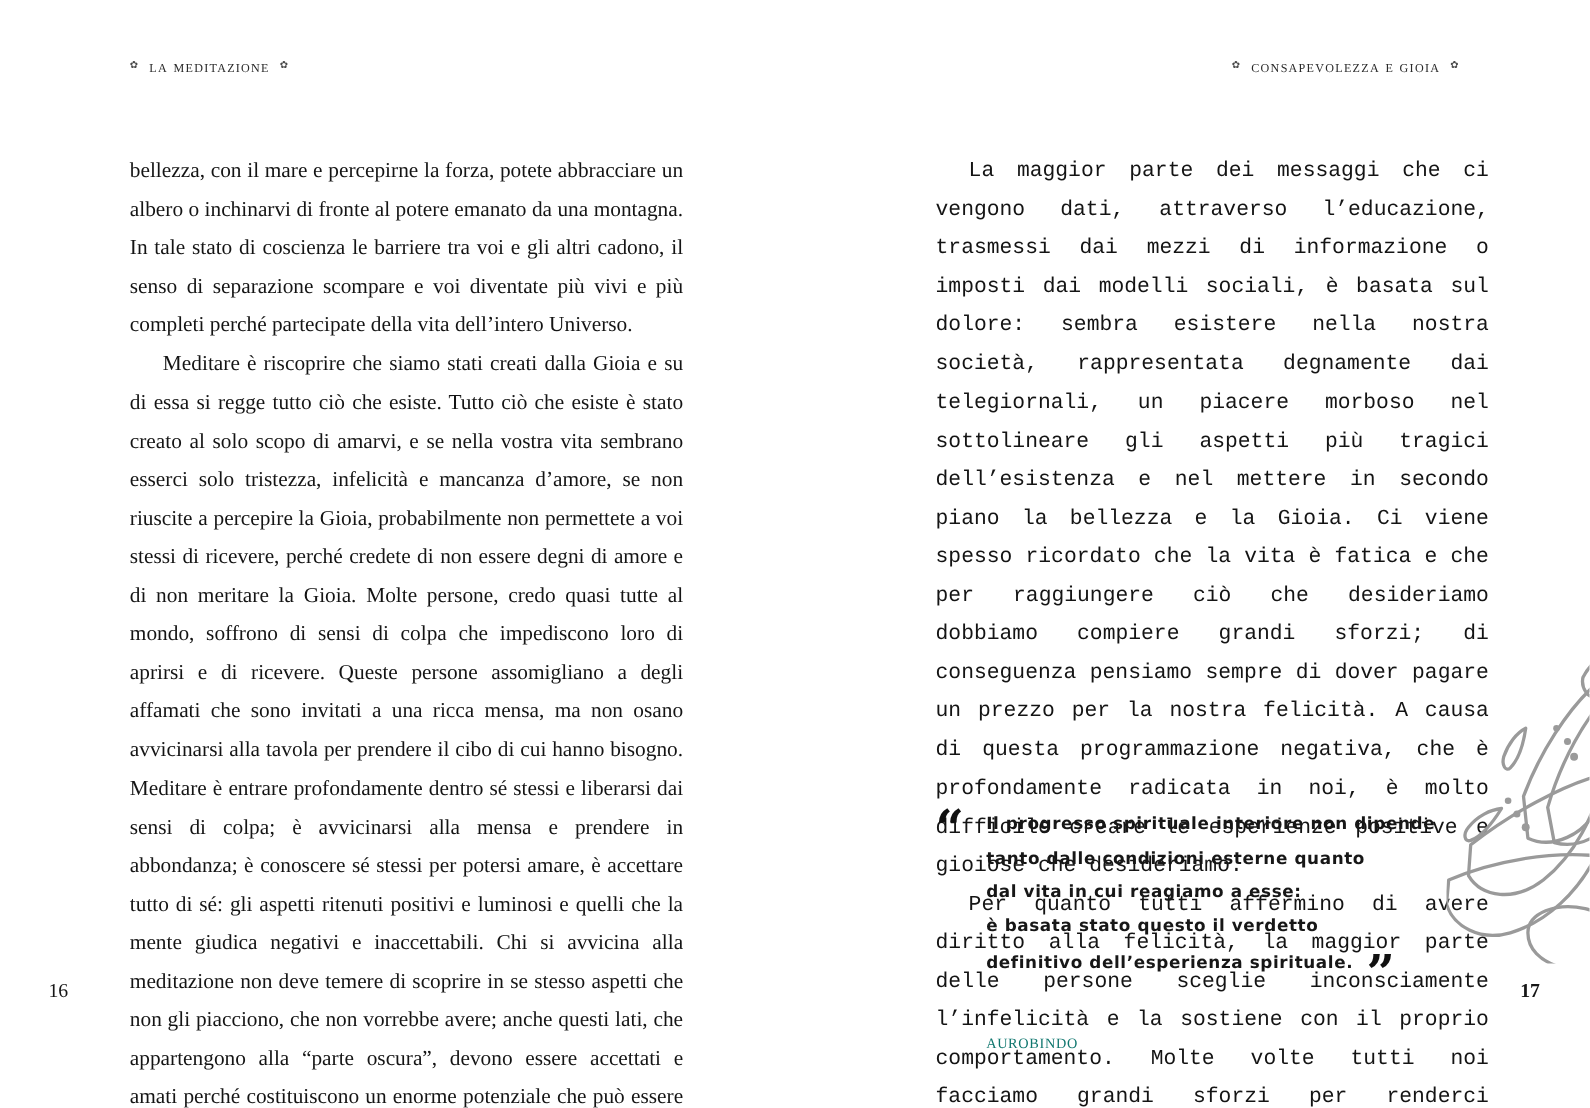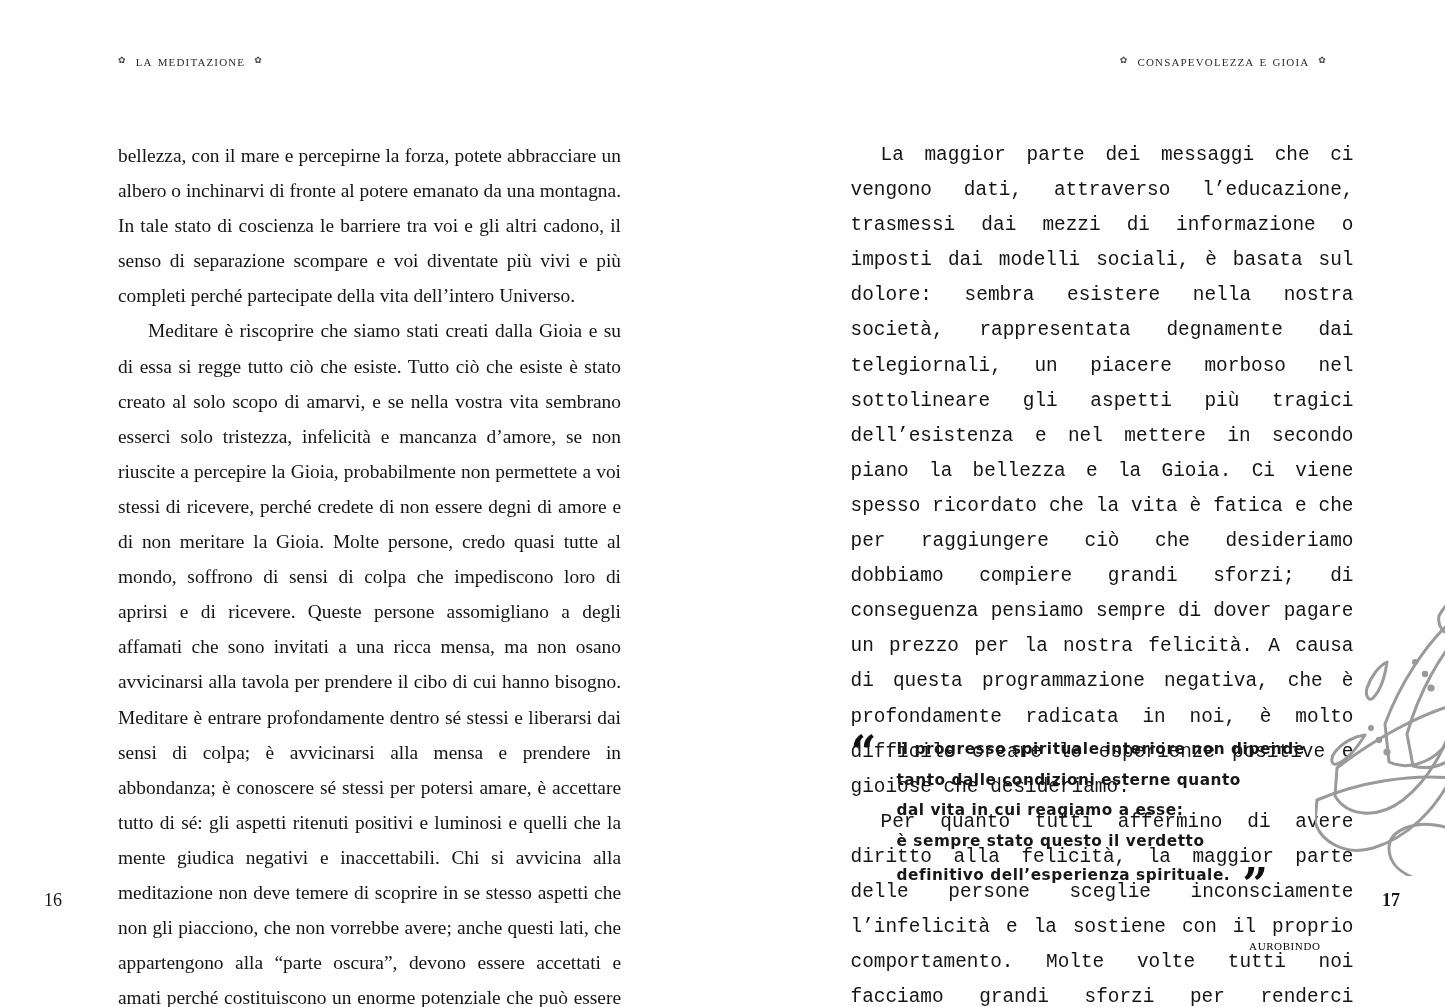--- a/index.html
+++ b/index.html
@@ -117,27 +117,26 @@
     font-size: 15.3px;
     font-weight: 700;
     letter-spacing: 0.55px;
     line-height: 30.5px;
     color: #171717;
     white-space: nowrap;
   }
   .pq-attrib {
     margin-top: 36px;
     font-family: "Liberation Serif", "DejaVu Serif", serif;
-    font-size: 15px;
+    font-size: 19px;
     letter-spacing: 0.6px;
-    color: #000000;
+    color: #0f766e;
     font-variant: small-caps;
     text-transform: lowercase;
     padding-left: 46px;
-    text-align: right;
   }
 
   
   .folio {
     position: absolute;
     bottom: 45px;
     font-size: 18px;
     color: #161616;
   }
   .folio.left  { left: 44px; text-align: right; }
@@ -182,21 +181,21 @@
       <p class="indent">La maggior parte dei messaggi che ci vengono dati, attraverso l’educazione, trasmessi dai mezzi di informazione o imposti dai modelli sociali, è basata sul dolore: sembra esistere nella nostra società, rappresentata degnamente dai telegiornali, un piacere morboso nel sottolineare gli aspetti più tragici dell’esistenza e nel mettere in secondo piano la bellezza e la Gioia. Ci viene spesso ricordato che la vita è fatica e che per raggiungere ciò che desideriamo dobbiamo compiere grandi sforzi; di conseguenza pensiamo sempre di dover pagare un prezzo per la nostra felicità. A causa di questa programmazione negativa, che è profondamente radicata in noi, è molto difficile creare le esperienze positive e gioiose che desideriamo.</p>
       <p class="indent">Per quanto tutti affermino di avere diritto alla felicità, la maggior parte delle persone sceglie inconsciamente l’infelicità e la sostiene con il proprio comportamento. Molte volte tutti noi facciamo grandi sforzi per renderci infelici; sicuramente spendiamo molte più energie per preservare il nostro stato di infelicità di quante non ne impieghiamo per essere felici, per sintonizzarci sulla lunghezza d’onda della felicità e ritrovare finalmente la Gioia.</p>
     </div>
 
     <div class="pullquote" style="left:128px;">
       <div class="pq-body">
         <span class="pq-mark pq-open">“</span>
         <div class="pq-line">Il progresso spirituale interiore non dipende</div>
         <div class="pq-line">tanto dalle condizioni esterne quanto</div>
         <div class="pq-line">dal vita in cui reagiamo a esse:</div>
-        <div class="pq-line">è sempre stato questo il verdetto</div>
+        <div class="pq-line">è basata stato questo il verdetto</div>
         <div class="pq-line"><span>definitivo dell’esperienza spirituale.</span><span class="pq-mark pq-close">”</span></div>
       </div>
       <div class="pq-attrib">Aurobindo</div>
     </div>
 
     <svg class="lotus" viewBox="0 0 168 280" fill="none" xmlns="http://www.w3.org/2000/svg">
       <g stroke="#9a9a9a" stroke-width="3" fill="none" stroke-linecap="round" stroke-linejoin="round">
 
         <path d="M92 138 C104 96 126 56 150 32 C166 62 168 104 156 138 C146 164 120 176 98 170 Z"></path>
 

